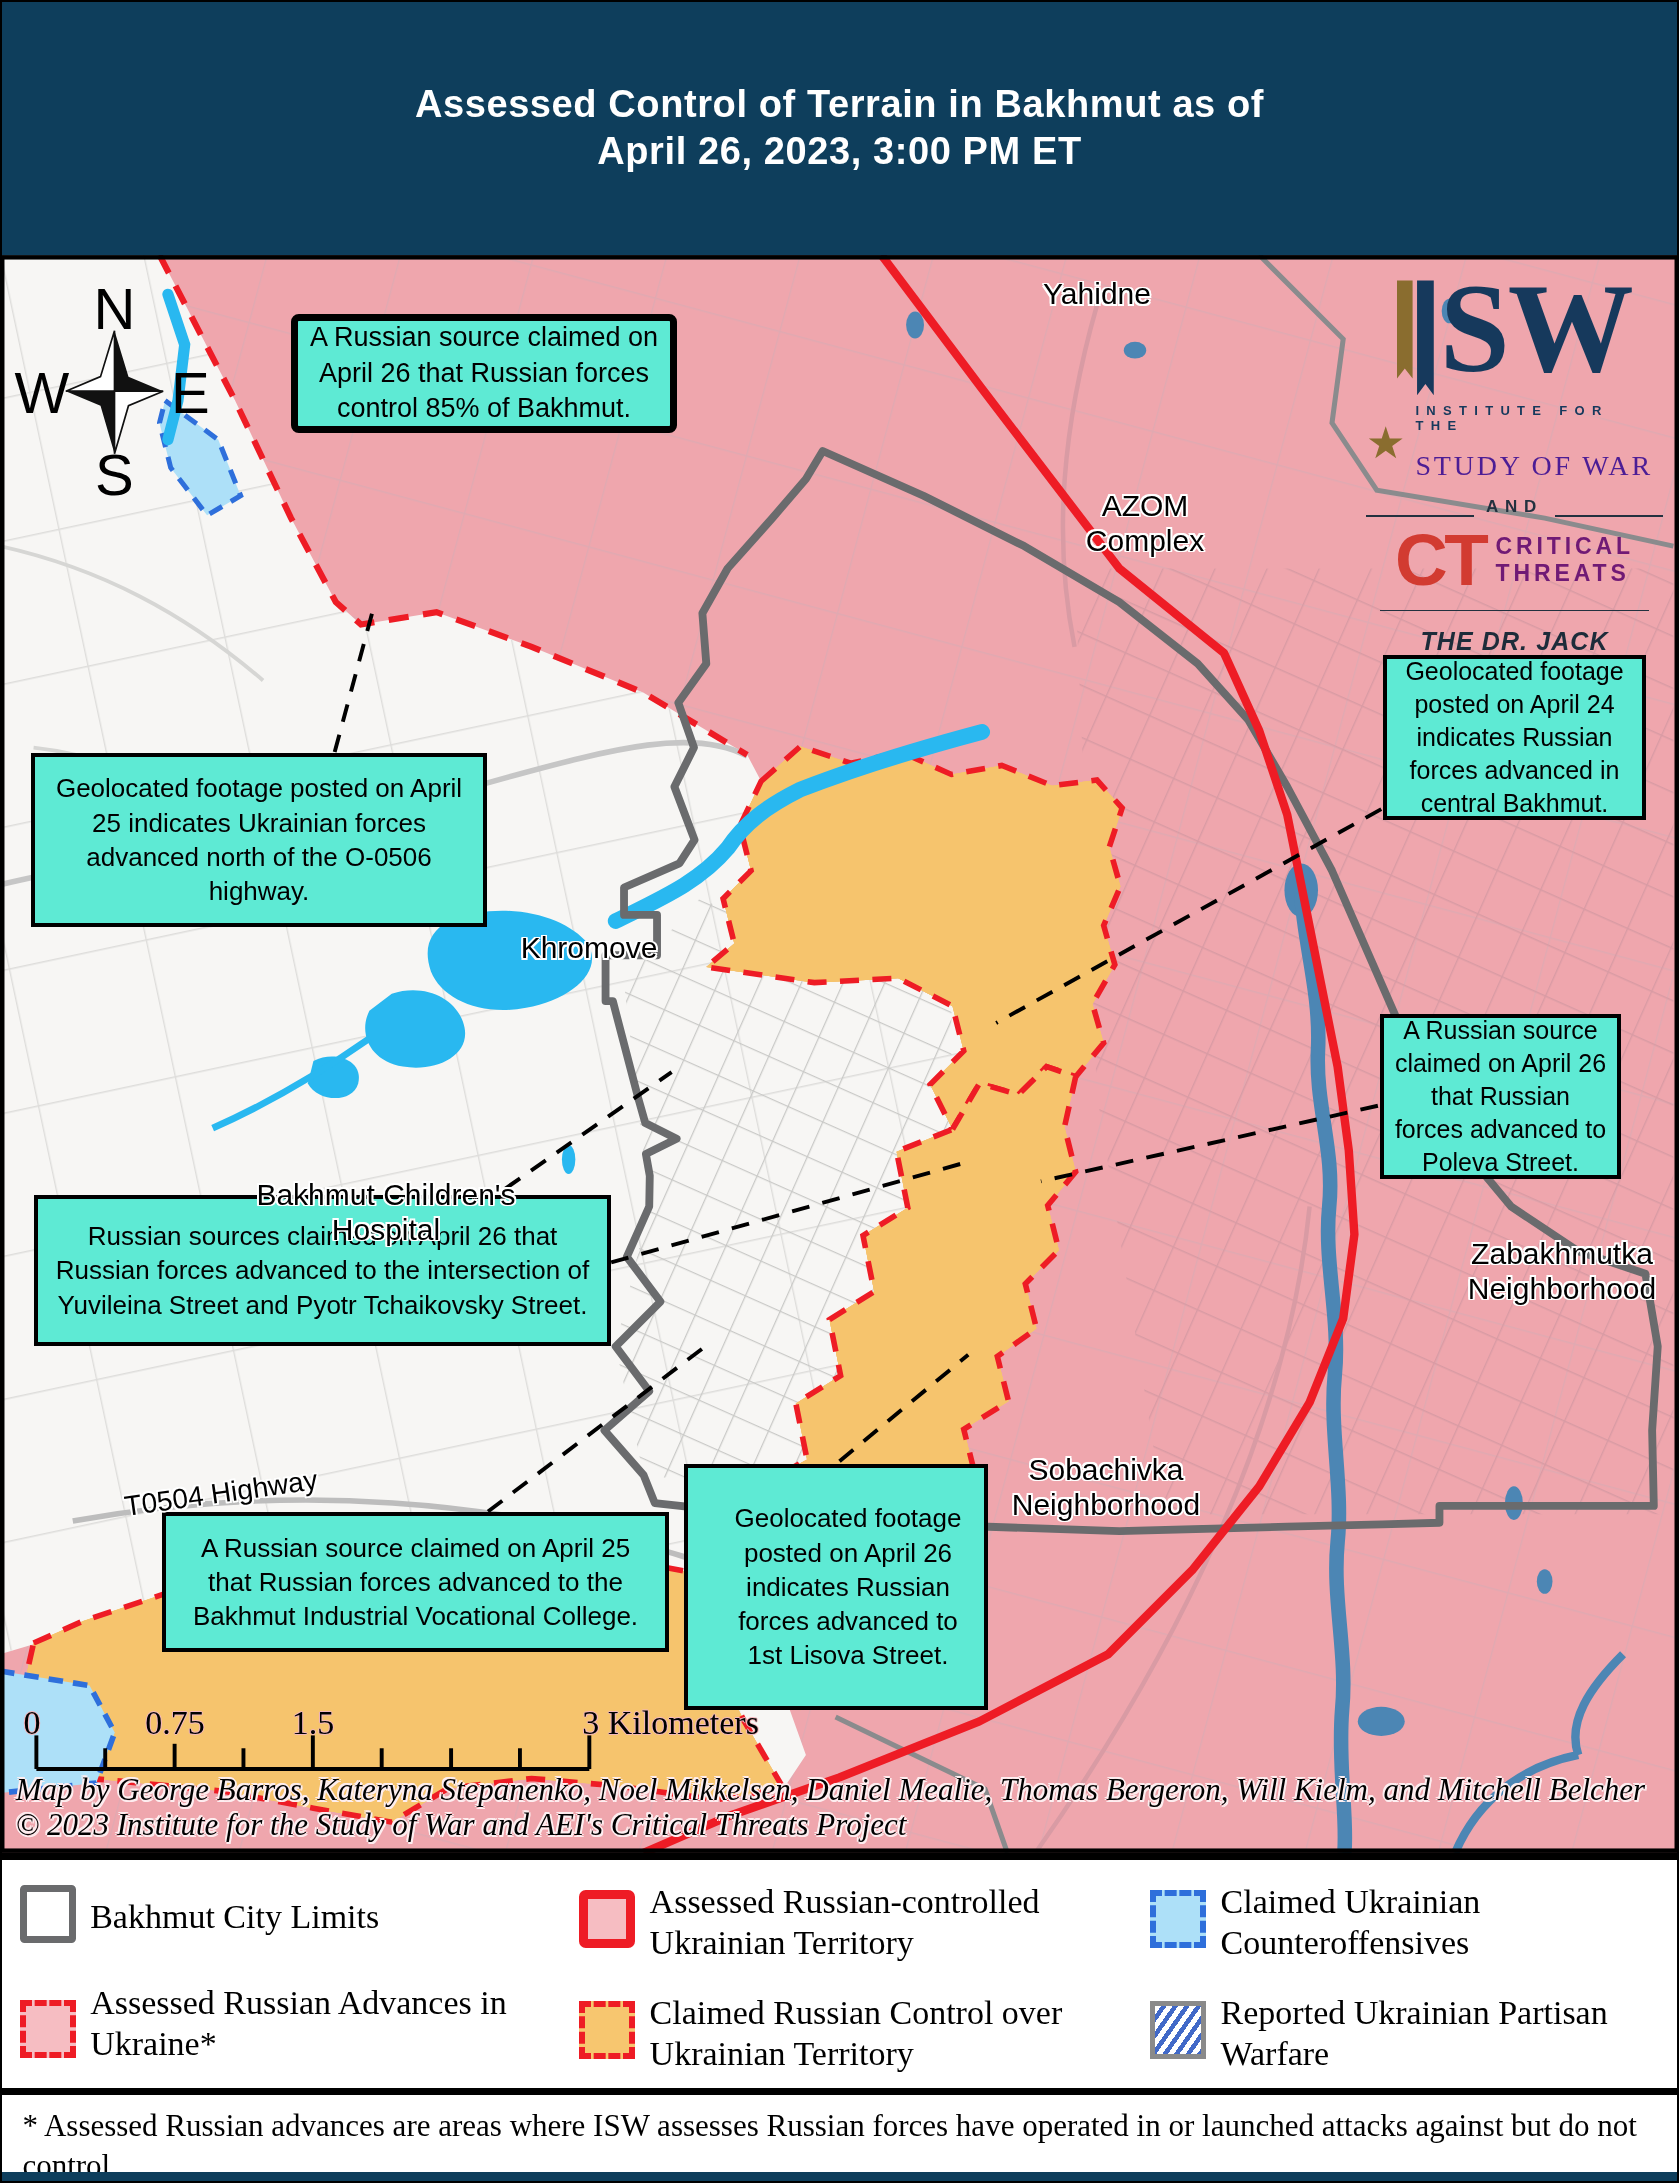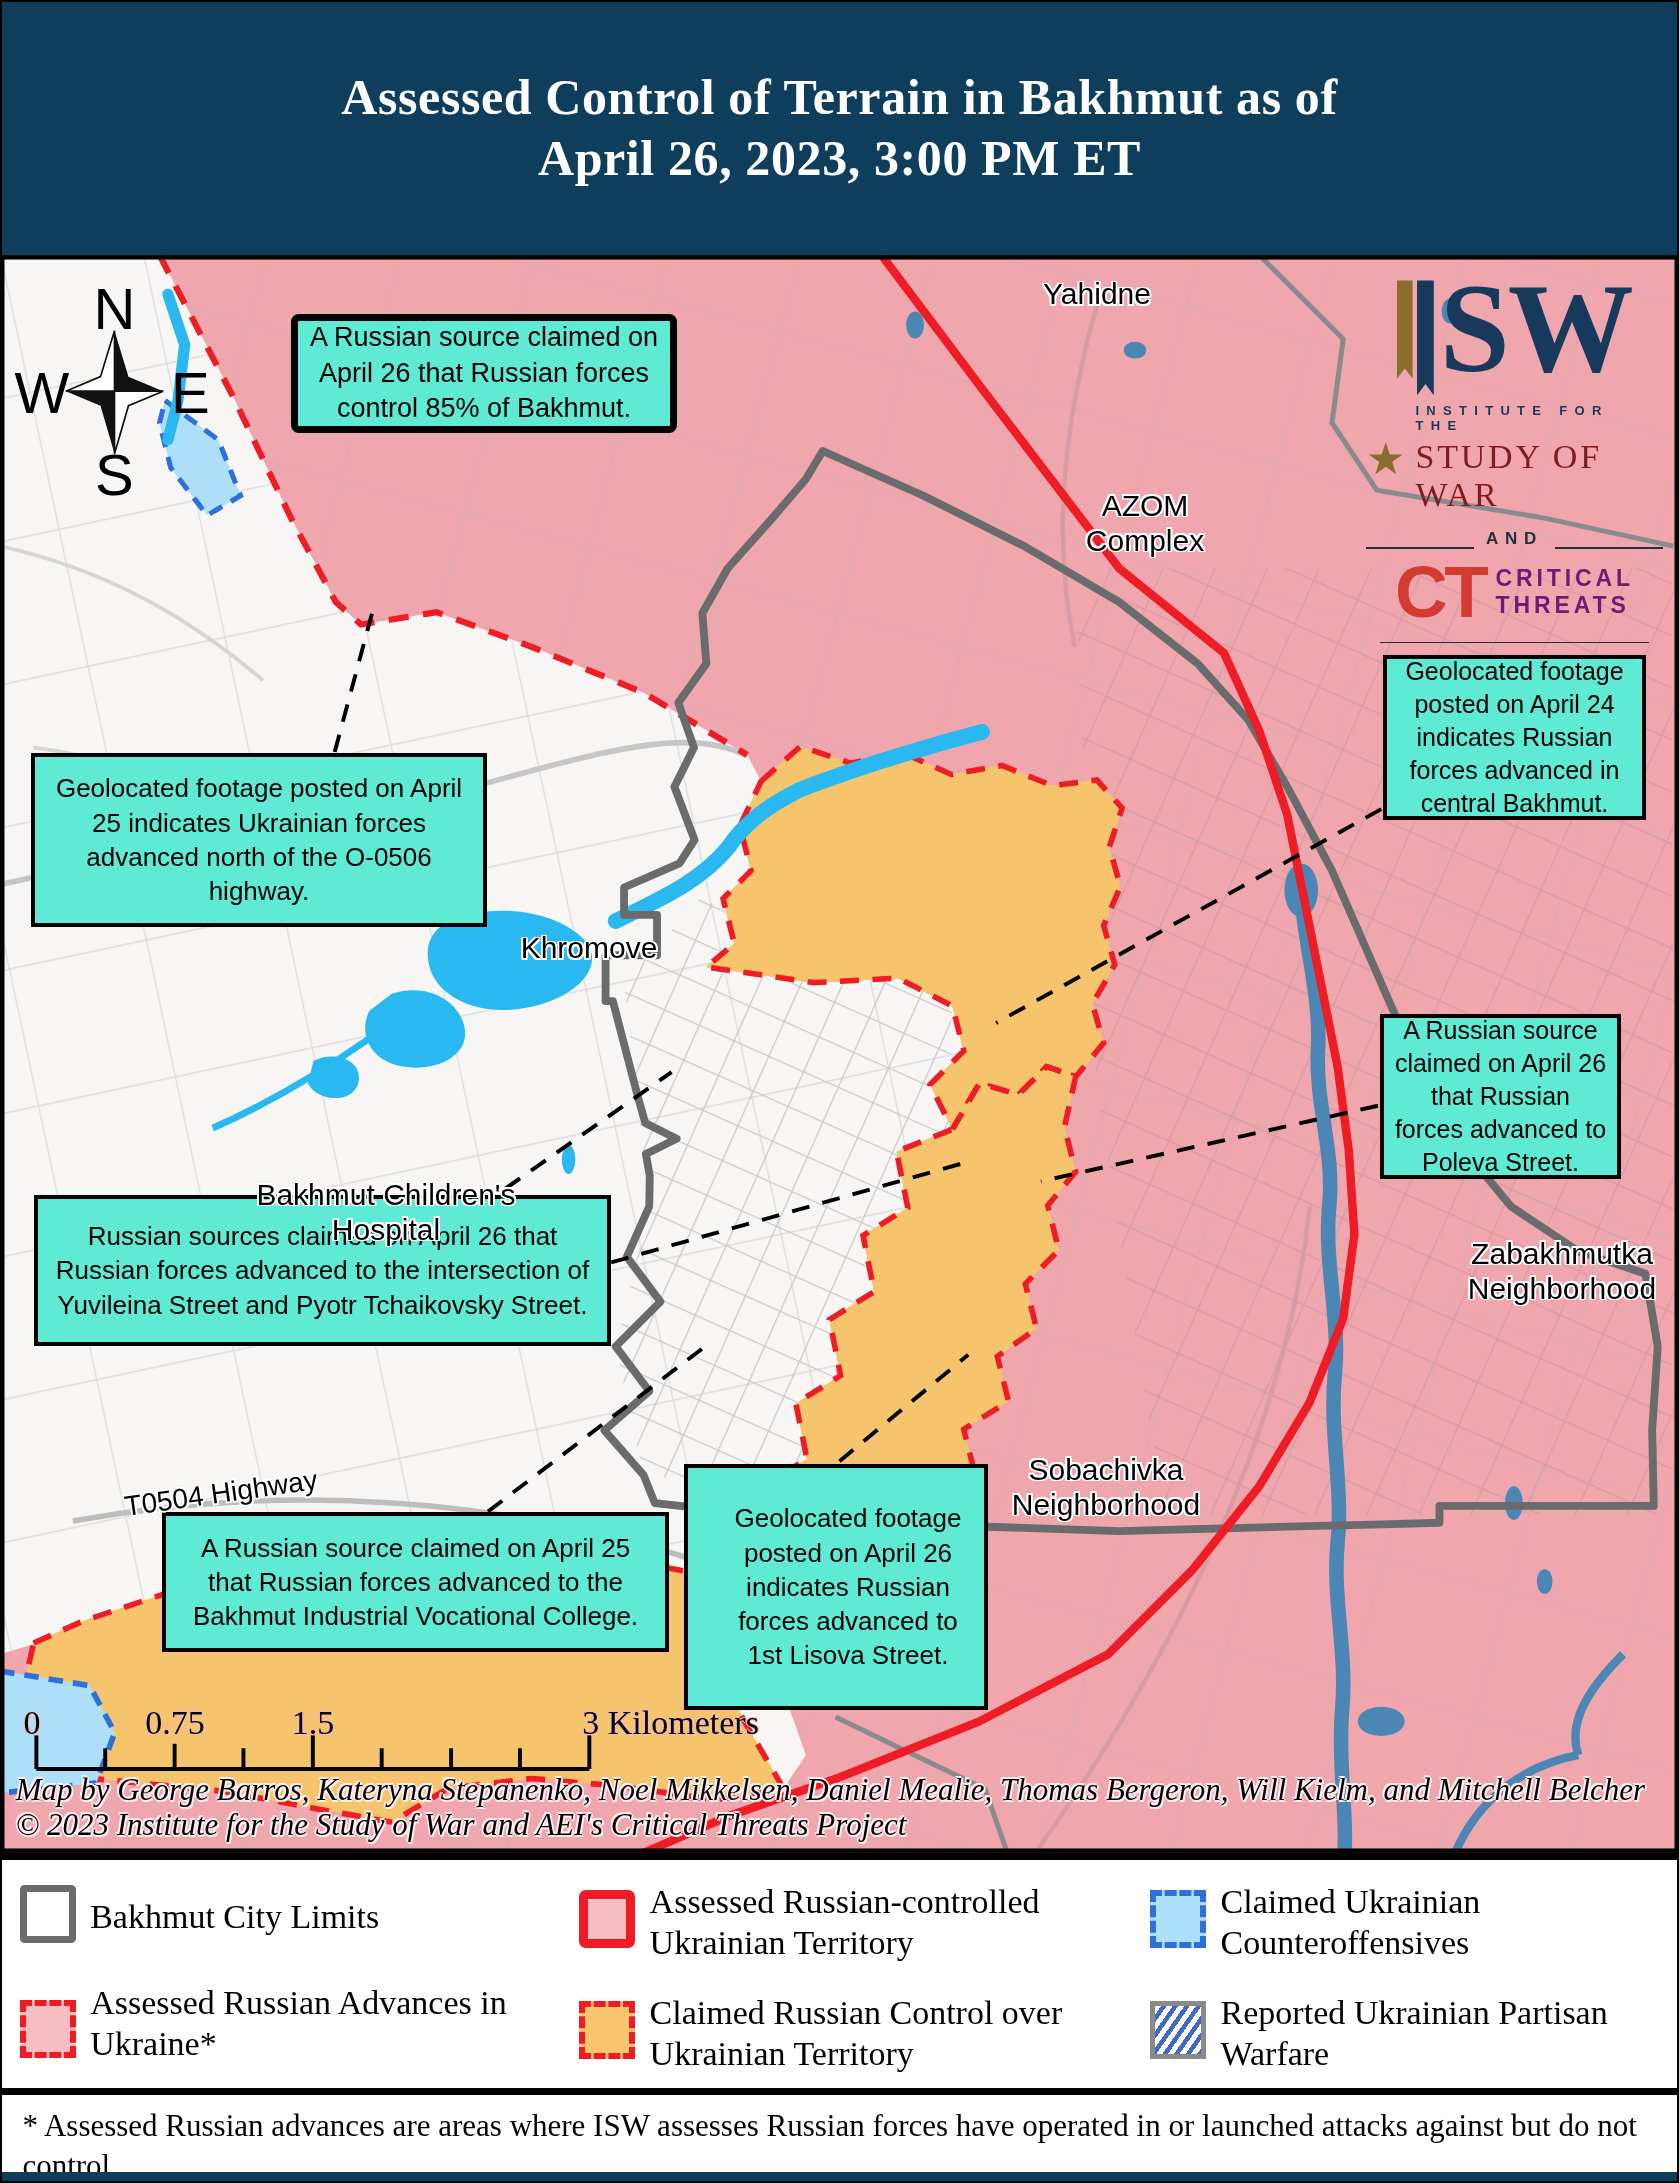--- a/index.html
+++ b/index.html
@@ -1,22 +1,22 @@
 <!DOCTYPE html>
 <html style="font-size:9px"><head>
 <meta charset="utf-8">
 <style>
   html,body{margin:0;padding:0;background:#ffffff;}
   .page{position:relative;width:1679px;height:2183px;overflow:hidden;background:#fff;
         font-family:"Liberation Sans",sans-serif;}
   
   .header{position:absolute;left:0;top:0;width:1679px;height:255px;background:#0e3e5c;
           display:flex;flex-direction:column;justify-content:center;align-items:center;}
-  .header .t{font-family:Liberation Serif, serif;font-weight:700;color:#ffffff;
-             font-size:50px;line-height:1.22;text-align:center;letter-spacing:0.6px;}
+  .header .t{font-family:Liberation Sans, sans-serif;font-weight:700;color:#ffffff;
+             font-size:38px;line-height:1.22;text-align:center;letter-spacing:0.6px;}
   
   .map{position:absolute;left:0;top:255px;width:1679px;height:1598px;background:#efa6ad;overflow:hidden;}
   .map svg.base{position:absolute;left:0;top:0;}
   .callout{position:absolute;background:#5eead4;border:4.5px solid #000;color:#000;
            display:flex;align-items:center;justify-content:center;text-align:center;
            font-size:26px;line-height:1.32;padding:7.8px 10px;box-sizing:border-box;}
   .callout.big{border-width:7.8px;border-radius:7.8px;font-size:27px;}
   .maplabel{position:absolute;transform:translate(-50%,-50%);color:#000;text-align:center;
             font-size:30px;line-height:1.18;white-space:nowrap;
             text-shadow:1.7px 0 0 #fff,-1.7px 0 0 #fff,0 1.7px 0 #fff,0 -1.7px 0 #fff,1.7px 1.7px 0 #fff,-1.7px -1.7px 0 #fff,1.7px -1.7px 0 #fff,-1.7px 1.7px 0 #fff;}
@@ -31,21 +31,21 @@
   .compass .pt{position:absolute;font-size:58px;color:#000;transform:translate(-50%,-50%);}
   
   .logo{position:absolute;left:1366px;top:17px;width:297px;text-align:center;color:#16395c;}
   .logo .iswrow{display:flex;align-items:flex-start;justify-content:center;gap:3.4px;}
   .logo .isw{font-family:"Liberation Serif",serif;font-weight:700;font-size:126px;line-height:.9;
              color:#16395c;letter-spacing:-2.2px;}
   .logo .inst{display:flex;align-items:center;justify-content:center;gap:10px;margin-top:4.5px;}
   .logo .star{color:#8a6d2f;font-size:44px;line-height:1;}
   .logo .instlines{text-align:left;}
   .logo .l1{font-size:13px;font-weight:700;letter-spacing:7.3px;color:#16395c;}
-  .logo .l2{font-family:"Liberation Serif",serif;font-size:34px;letter-spacing:2.8px;color:#7f1d1d;margin-top:5px;}
+  .logo .l2{font-family:"Liberation Serif",serif;font-size:28px;letter-spacing:2.8px;color:#4c1d95;margin-top:17px;}
   .logo .androw{display:flex;align-items:flex-end;justify-content:center;gap:12.3px;margin:14.6px 0 10px 0;}
   .logo .androw .ln{height:2.2px;background:#23313f;flex:1;}
   .logo .androw .and{font-size:17px;font-weight:700;letter-spacing:6.7px;color:#23313f;}
   .logo .ctrow{display:flex;align-items:center;justify-content:center;gap:10px;}
   .logo .ct{font-size:73px;font-weight:700;color:#d23b31;letter-spacing:-3.4px;line-height:.9;}
   .logo .ctlines{text-align:left;}
   .logo .c1,.logo .c2{font-size:23px;font-weight:700;letter-spacing:3.9px;color:#701a75;line-height:1.15;}
   .logo .div{height:1.7px;background:#23313f;width:269px;margin:17px auto 13.4px auto;}
   .logo .fund{font-size:25px;font-weight:700;font-style:italic;letter-spacing:1.1px;color:#1d2c3a;line-height:1.3;}
   

